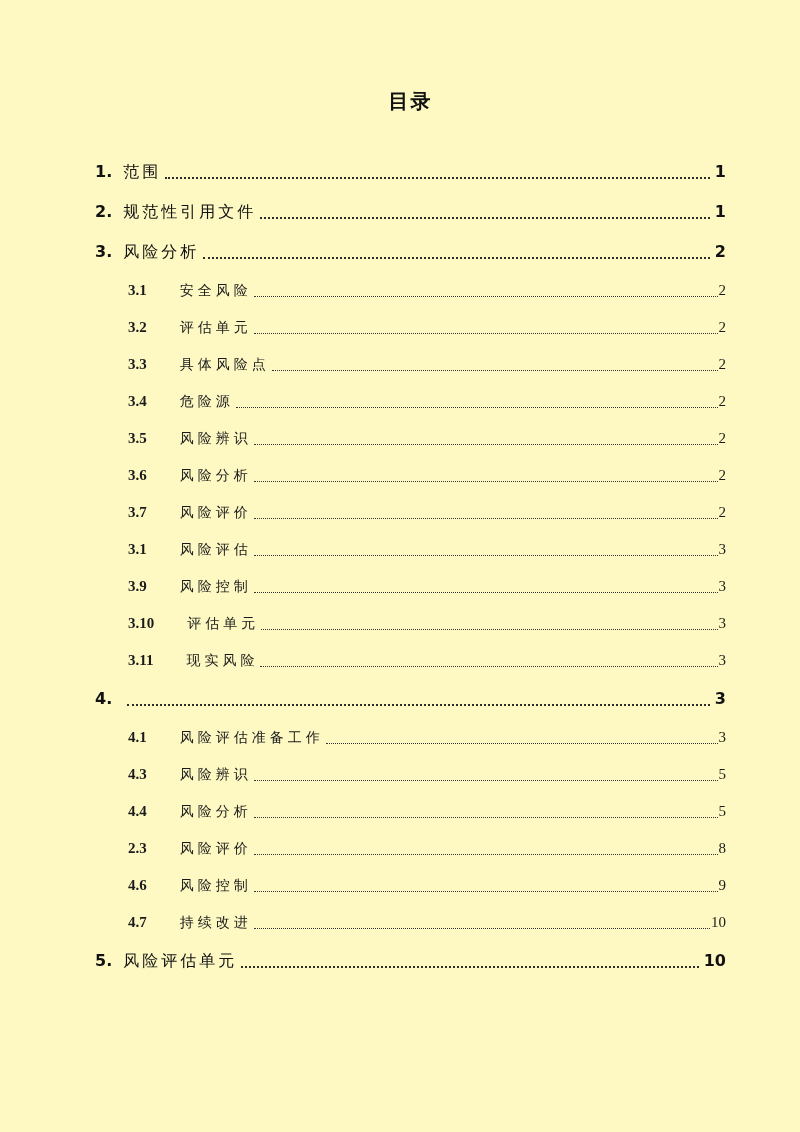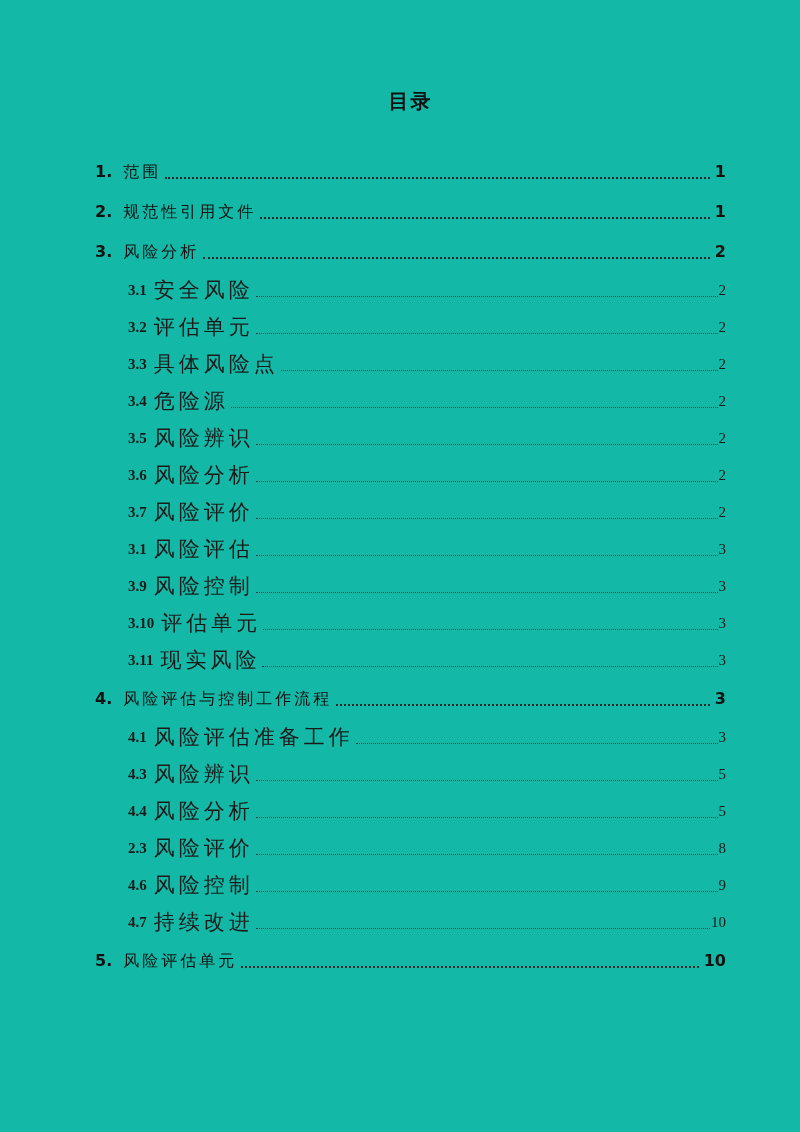--- a/index.html
+++ b/index.html
@@ -13,21 +13,21 @@
     height: 1132px;
     overflow: hidden;
     color: #1a1a1a;
     font-family: "Liberation Serif", "DejaVu Serif", serif;
   }
   .page {
     box-sizing: border-box;
     width: 800px;
     height: 1132px;
     padding: 88px 74px 40px 95px;
-    background: #14b8a6;
+    background: #fef9c3;
   }
   .doc-title {
     margin: 0 0 46px 0;
     text-align: center;
     font-size: 20px;
     line-height: 26px;
     font-weight: 700;
     letter-spacing: 2px;
     color: #111111;
     font-family: "Liberation Serif", "DejaVu Serif", serif;
@@ -80,23 +80,24 @@
     font-size: 15.5px;
   }
   .toc-row.level-2 .num {
     font-family: "Liberation Serif", "DejaVu Serif", serif;
     font-weight: 700;
     font-size: 15px;
     margin-right: 7px;
     color: #1a1a1a;
   }
   .toc-row.level-2 .label {
-    font-size: 21px;
+    font-size: 14px;
     letter-spacing: 4px;
     color: #1a1a1a;
+    margin-left: 26px;
   }
   .toc-row.level-2 .dots {
     flex: 1 1 auto;
     border-bottom: 1.5px dotted #333333;
     margin: 0 1px 4px 2px;
     min-width: 20px;
   }
   .toc-row.level-2 .pagenum {
     font-family: "Liberation Serif", "DejaVu Serif", serif;
     font-size: 15px;
@@ -189,21 +190,20 @@
     <span class="pagenum">3</span>
   </div>
       <div class="toc-row level-2">
     <span class="num">3.11</span>
     <span class="label">现实风险</span>
     <span class="dots"></span>
     <span class="pagenum">3</span>
   </div>
       <div class="toc-row level-1">
     <span class="num">4.</span>
-    <span class="label">风险评估与控制工作流程</span>
     <span class="dots"></span>
     <span class="pagenum">3</span>
   </div>
       <div class="toc-row level-2">
     <span class="num">4.1</span>
     <span class="label">风险评估准备工作</span>
     <span class="dots"></span>
     <span class="pagenum">3</span>
   </div>
       <div class="toc-row level-2">

